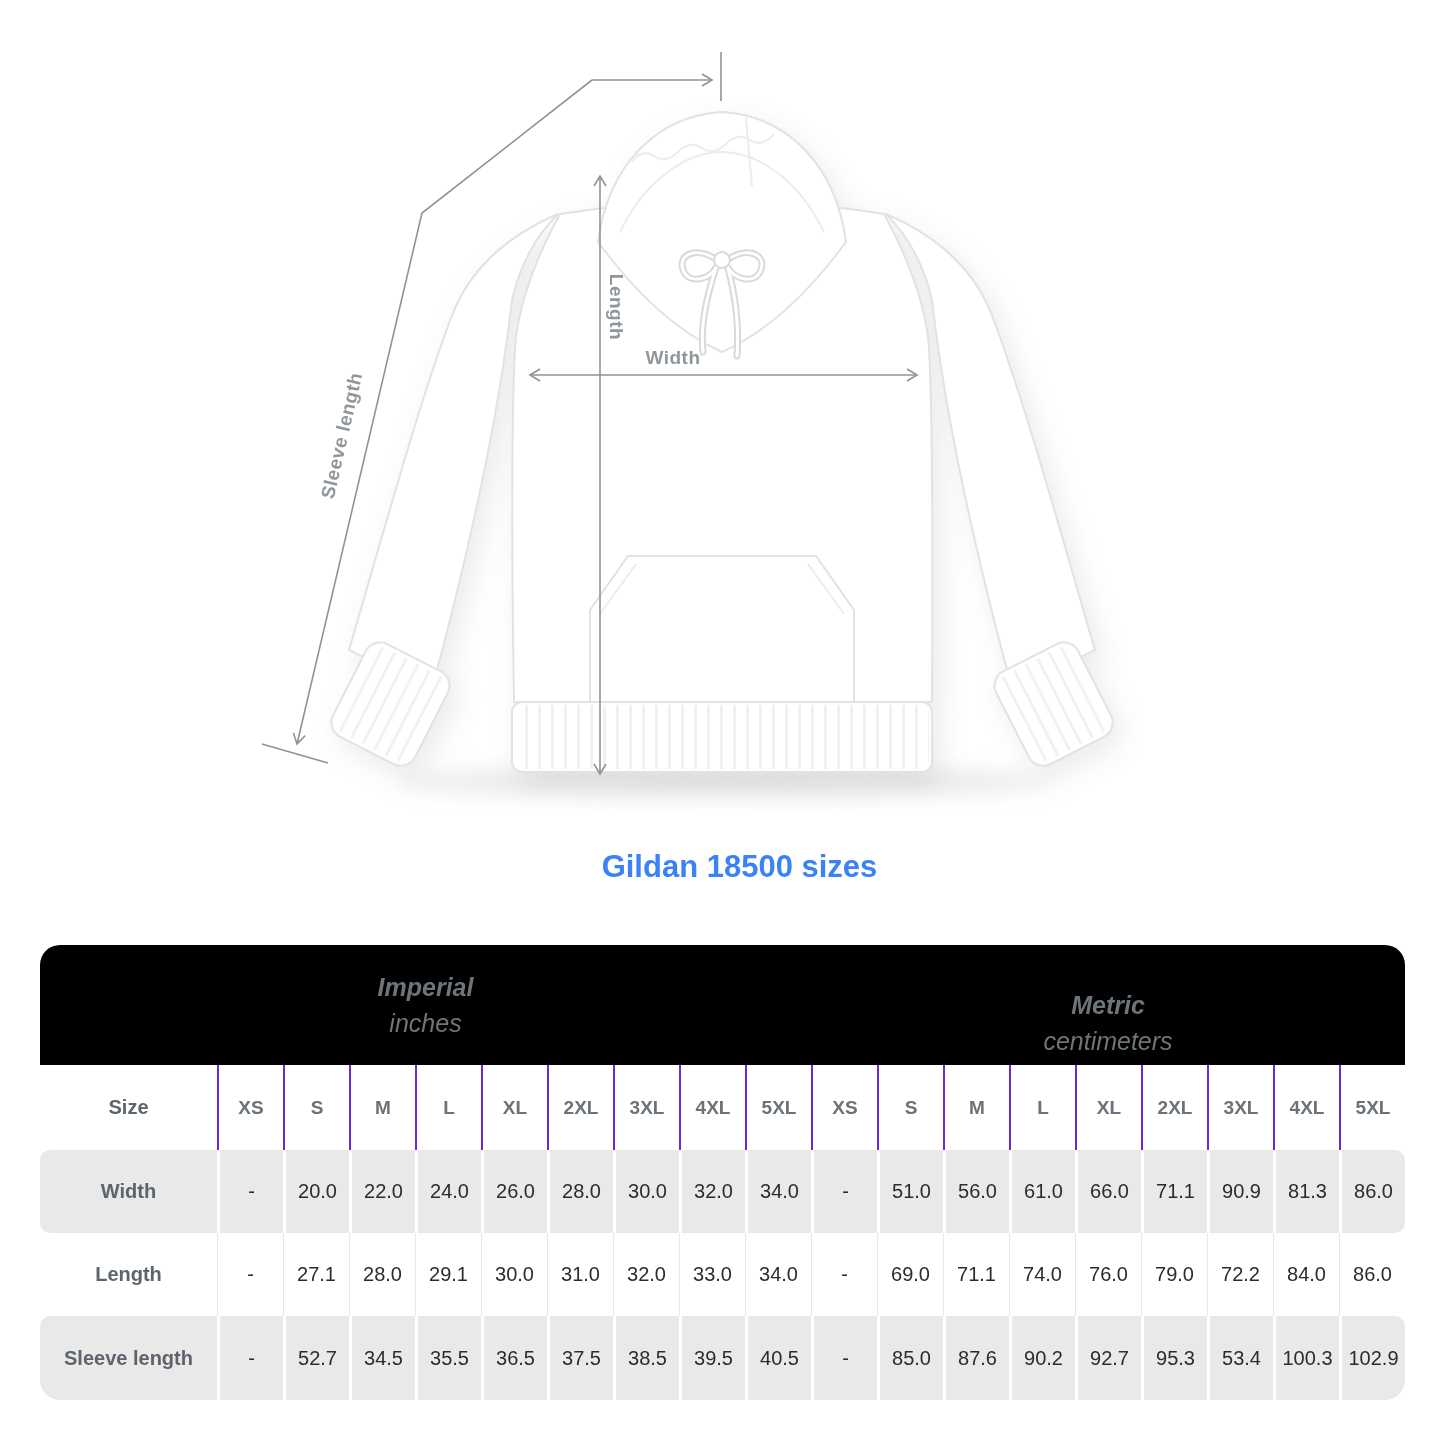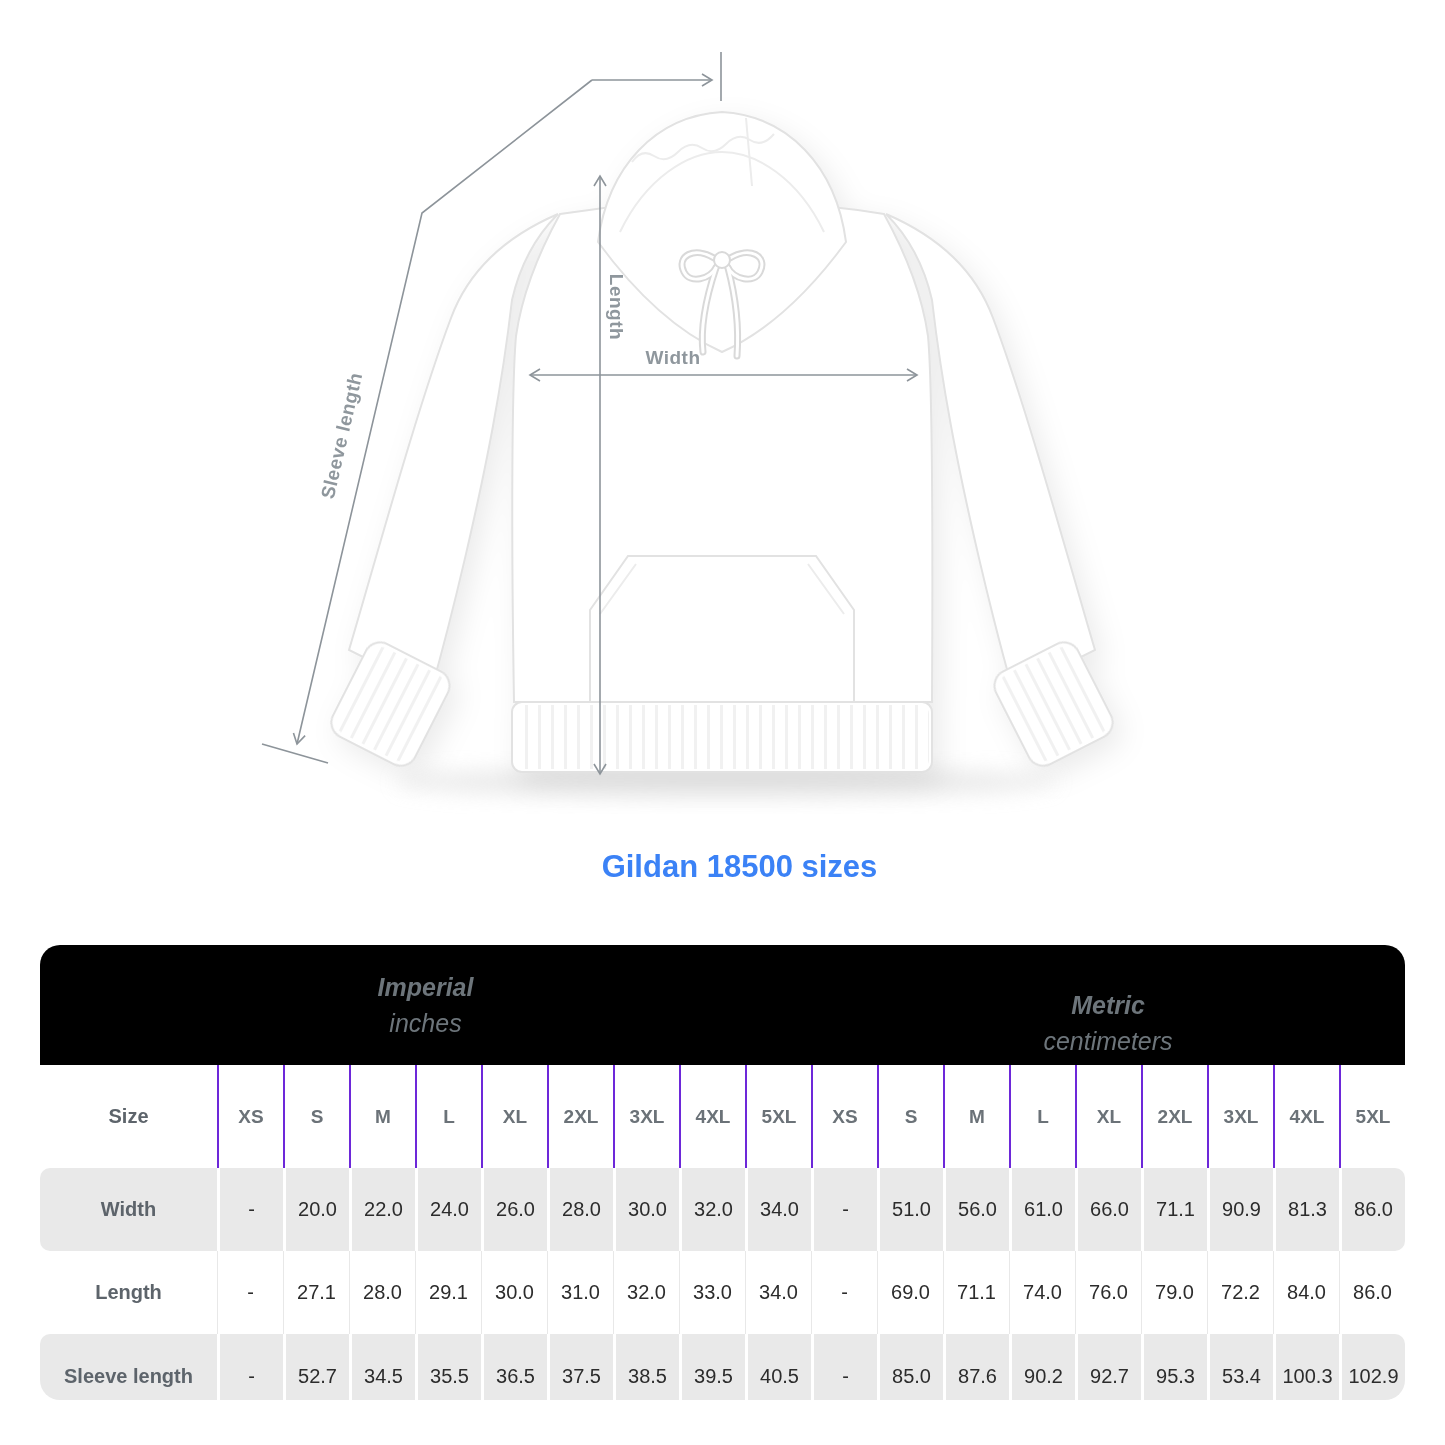--- a/index.html
+++ b/index.html
@@ -55,21 +55,21 @@
   table.size-table {
     border-collapse: separate; border-spacing: 0;
     table-layout: fixed; width: 1365px;
   }
   .size-table col.c-label { width: 177px; }
   .size-table col.c-size  { width: 66px; }
   .size-table th, .size-table td {
     padding: 0; text-align: center; vertical-align: middle;
     overflow: hidden;
   }
-  .size-table thead th { height: 103px; background: #ffffff; text-align: center; }
+  .size-table thead th { height: 85px; background: #ffffff; text-align: center; }
   .size-table thead th.sz { font-size: 19px; font-weight: 700; color: #6b7278; }
   .size-table thead th + th { border-left: 2px solid #6d28d9; }
   .size-table th.size-h, .size-table td.lbl {
     font-size: 20px; font-weight: 700; color: #5d646b;
   }
   .size-table td { height: 83px; }
   .size-table tr.last td { height: 84px; }
   .size-table td.val { font-size: 20px; color: #2c2c2c; }
   .size-table tr.r-white td { background: #ffffff; }
   .size-table tr.r-white td + td { border-left: 1px solid #e8e8e8; }

